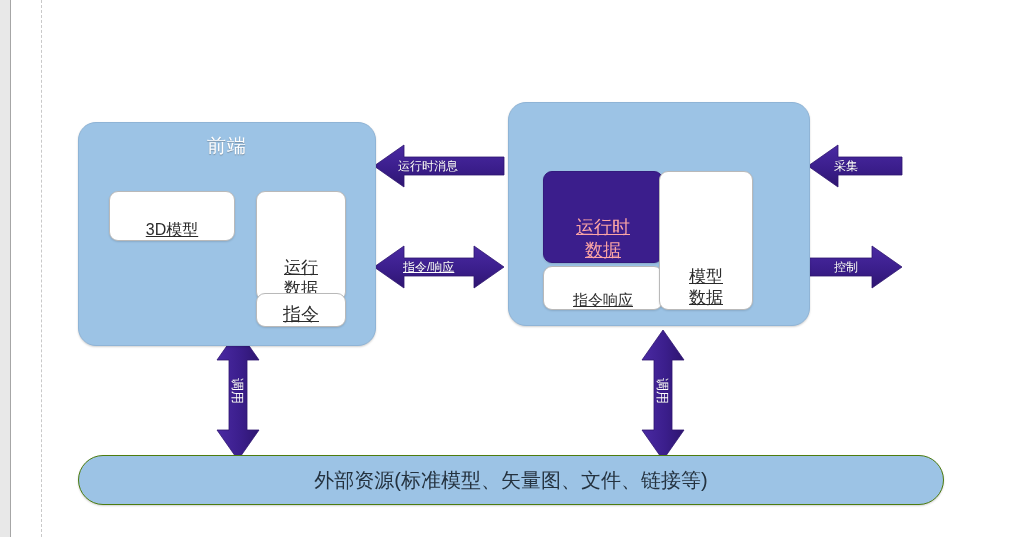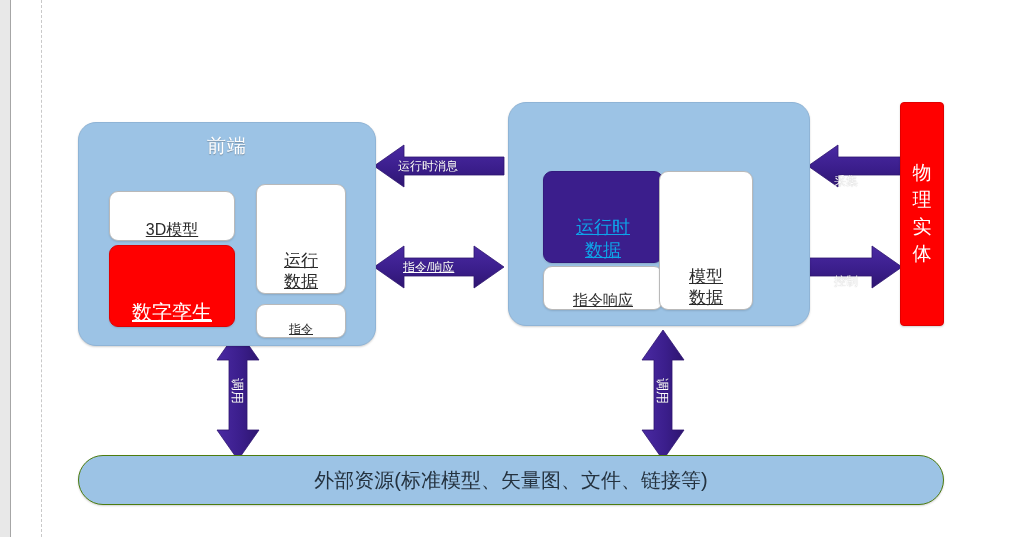--- a/index.html
+++ b/index.html
@@ -55,21 +55,21 @@
     color:#2b2b2b;
     font-size:16px;
     line-height:1.28;
     box-shadow:0 1px 2px rgba(0,0,0,.13);
     text-decoration:underline;
   }
   .card.red{
     background:#ff0000;border-color:#e00000;color:#ffffff;
   }
   .card.purple{
-    background:#3b1e8c;border-color:#341a7d;color:#0ea5e9;
+    background:#3b1e8c;border-color:#341a7d;color:#fca5a5;
   }
   .card .lines{display:block;}
 
   
   #physical-entity{
     position:absolute;
     background:#ff0000;
     border:1px solid #e00000;
     border-radius:4px;
     color:#ffffff;
@@ -152,47 +152,44 @@
 
     <g>
       <polygon fill="url(#purpGradV)" stroke="#2e1570" stroke-width="0.8" points="663,330 684,360 672,360 672,430 684,430 663,460 642,430 654,430 654,360 642,360"></polygon>
     </g>
   </svg>
 
   <div class="arrow-label" style="left:398px;top:158px;">运行时消息</div>
 
   <div class="arrow-label" style="left:403px;top:259px;text-decoration:underline;">指令/响应</div>
 
-  <div class="arrow-label" style="left:834px;top:173px;">采集</div>
-
-  <div class="arrow-label" style="left:834px;top:273px;">控制</div>
+  <div class="arrow-label" style="left:834px;top:158px;">采集</div>
+
+  <div class="arrow-label" style="left:834px;top:259px;">控制</div>
 
   <div class="arrow-label vert" style="left:224px;top:382px;transform:rotate(90deg);">调用</div>
 
   <div class="arrow-label vert" style="left:649px;top:382px;transform:rotate(90deg);">调用</div>
 
   <div class="panel" style="left:78px;top:102px;width:296px;height:222px;margin-top:20px;">
     <div class="panel-title">前端</div>
 
     <div class="card" style="left:30px;top:68px;width:124px;height:48px;">
       <span class="lines">3D模型</span>
     </div>
 
-    <div class="card red" style="left:30px;top:122px;width:124px;height:80px;font-size:20px;">
-      <span class="lines">数字孪生</span>
-    </div>
-
-    <div class="card" style="left:177px;top:61px;width:88px;height:108px;font-size:17px;">
+
+    <div class="card" style="left:177px;top:68px;width:88px;height:108px;font-size:17px;">
       <span class="lines">
         <span>运行</span><br>
         <span>数据</span>
       </span>
     </div>
 
-    <div class="card" style="left:177px;top:181px;width:88px;height:32px;font-size:12px;">
+    <div class="card" style="left:177px;top:170px;width:88px;height:32px;font-size:18px;">
       <span class="lines">指令</span>
     </div>
   </div>
 
   <div class="panel" style="left:508px;top:102px;width:300px;height:222px;">
 
     <div class="card purple" style="left:34px;top:68px;width:118px;height:90px;font-size:18px;">
       <span class="lines">
         <span>运行时</span><br>
         <span>数据</span>
@@ -204,21 +201,18 @@
     </div>
 
     <div class="card" style="left:150px;top:68px;width:92px;height:137px;font-size:17px;">
       <span class="lines">
         <span>模型</span><br>
         <span>数据</span>
       </span>
     </div>
   </div>
 
-  <div id="physical-entity" style="left:900px;top:102px;width:42px;height:222px;">
-    <span style="display:block;width:1em;word-break:break-all;">物理实体</span>
-  </div>
 
   <div id="external-resources" style="left:78px;top:455px;width:864px;height:48px;">
     <span>外部资源(标准模型、矢量图、文件、链接等)</span>
   </div>
 
 </div>
 
 </body></html>

